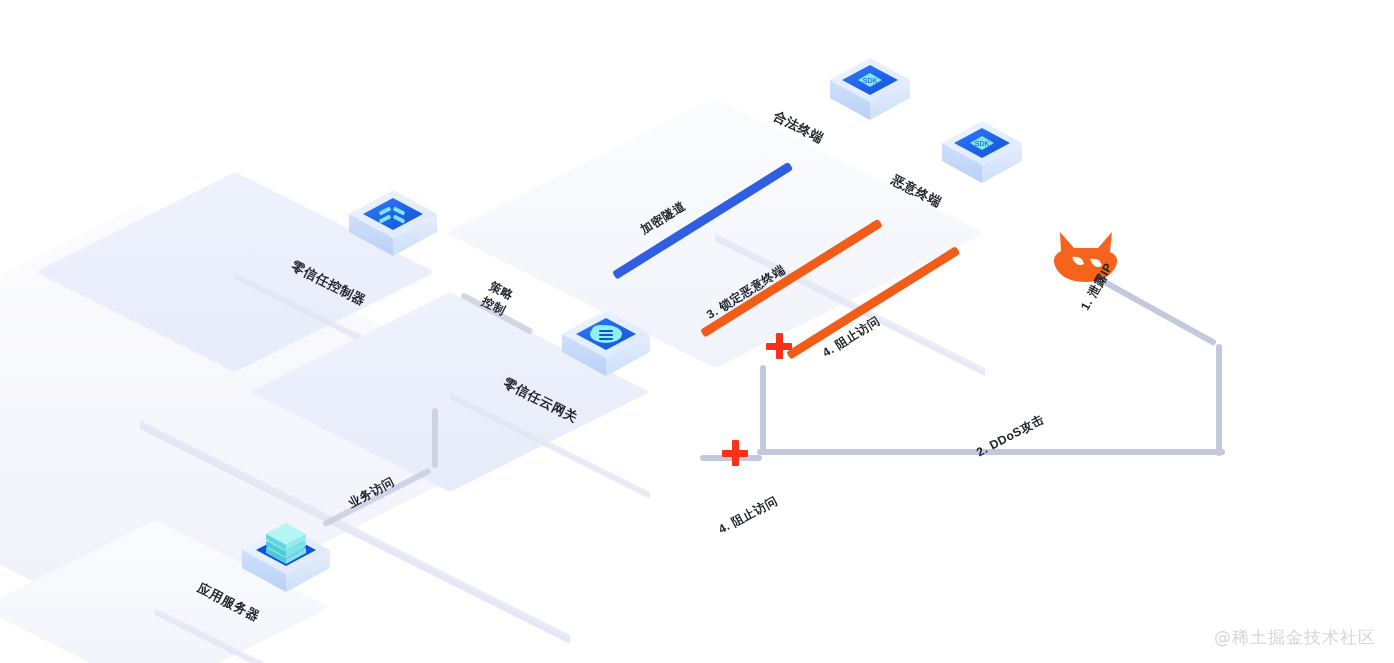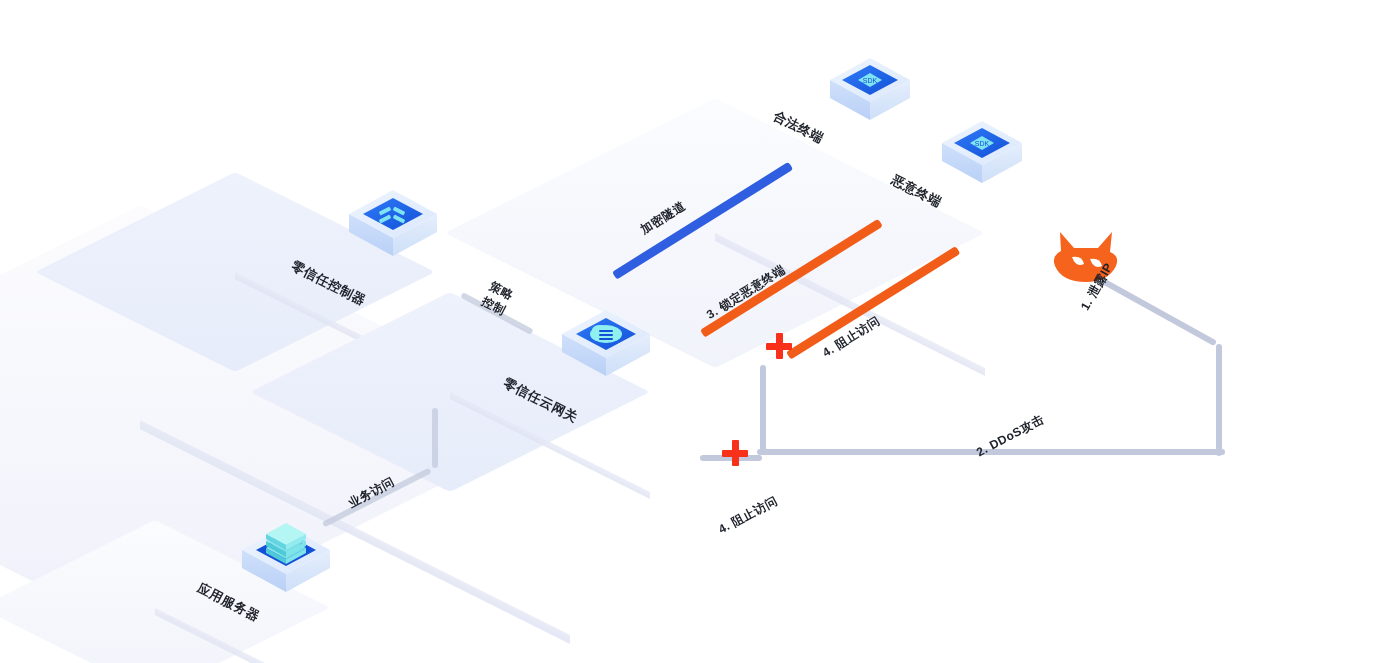--- a/index.html
+++ b/index.html
@@ -249,14 +249,15 @@
   <div class="lbl small" style="left:704px;top:310px;transform:rotate(-32deg);">3. 锁定恶意终端</div>
 
   <div class="lbl small" style="left:820px;top:348px;transform:rotate(-32deg);">4. 阻止访问</div>
 
   <div class="lbl small" style="left:1078px;top:306px;transform:rotate(-61deg);">1. 泄露IP</div>
 
   <div class="lbl small" style="left:974px;top:447px;transform:rotate(-28deg);">2. DDoS攻击</div>
 
   <div class="lbl small" style="left:716px;top:524px;transform:rotate(-28deg);">4. 阻止访问</div>
 
+  <div class="watermark">@稀土掘金技术社区</div>
 
 </div>
 
 </body></html>

